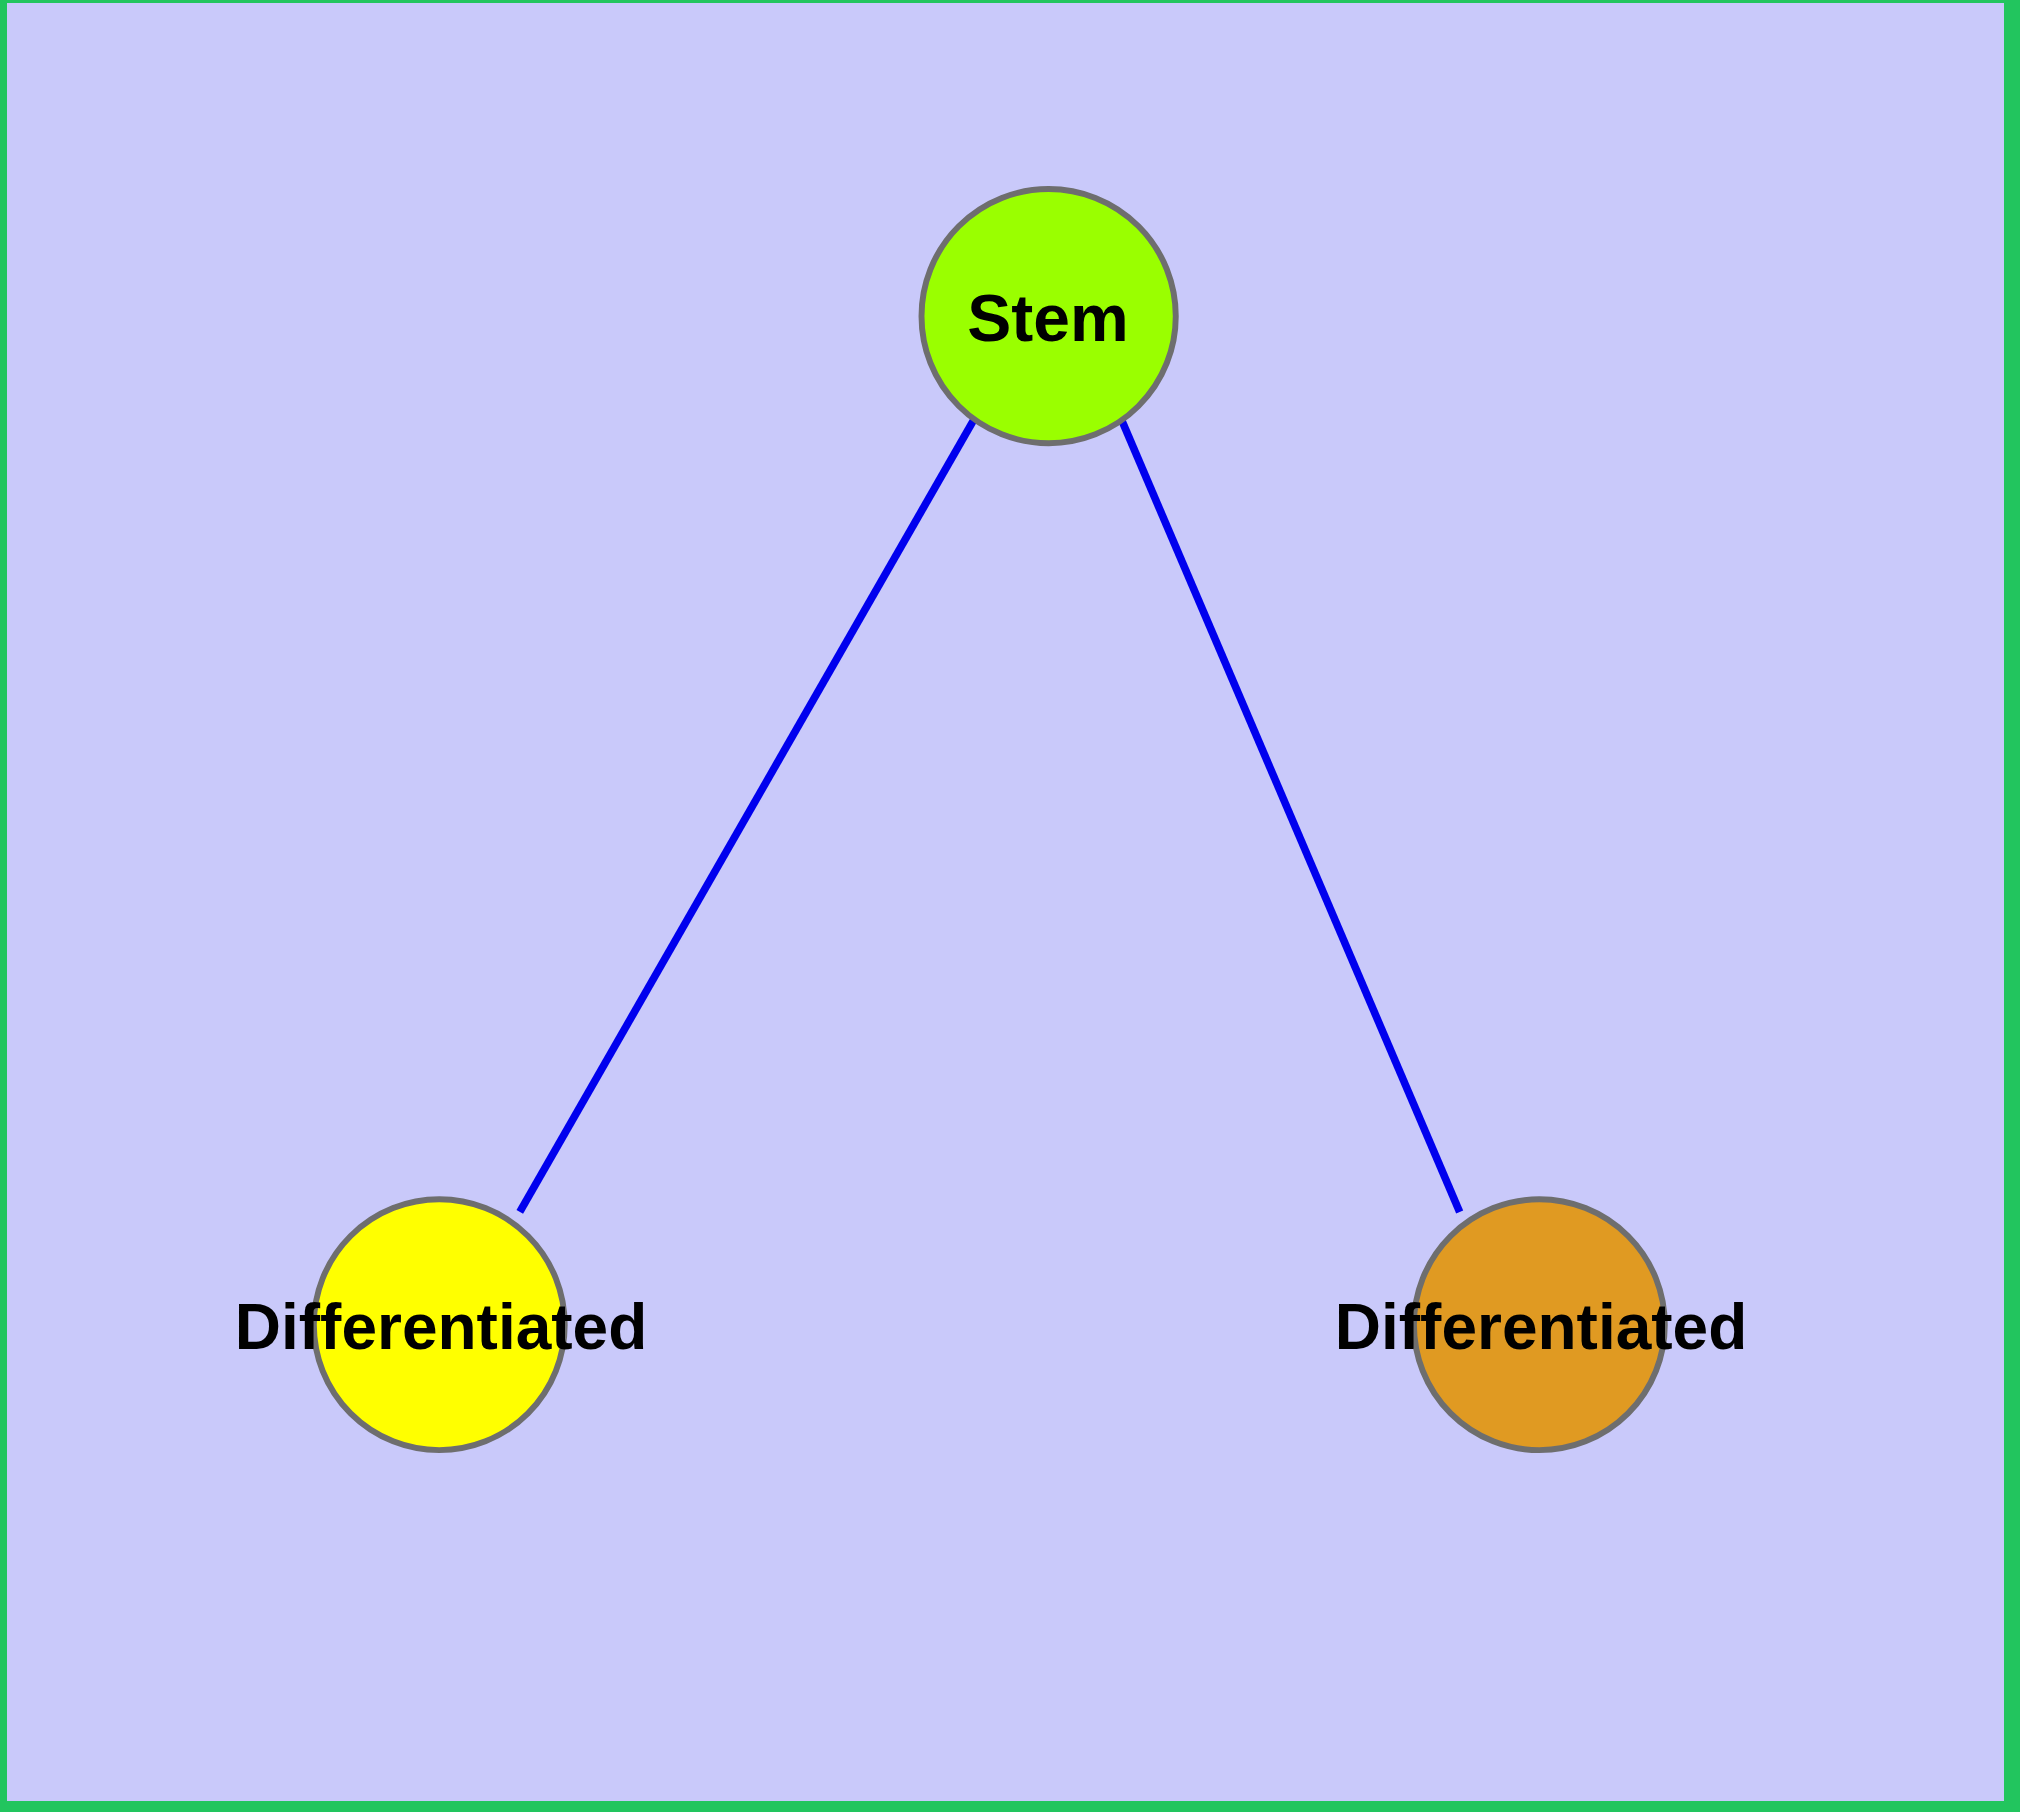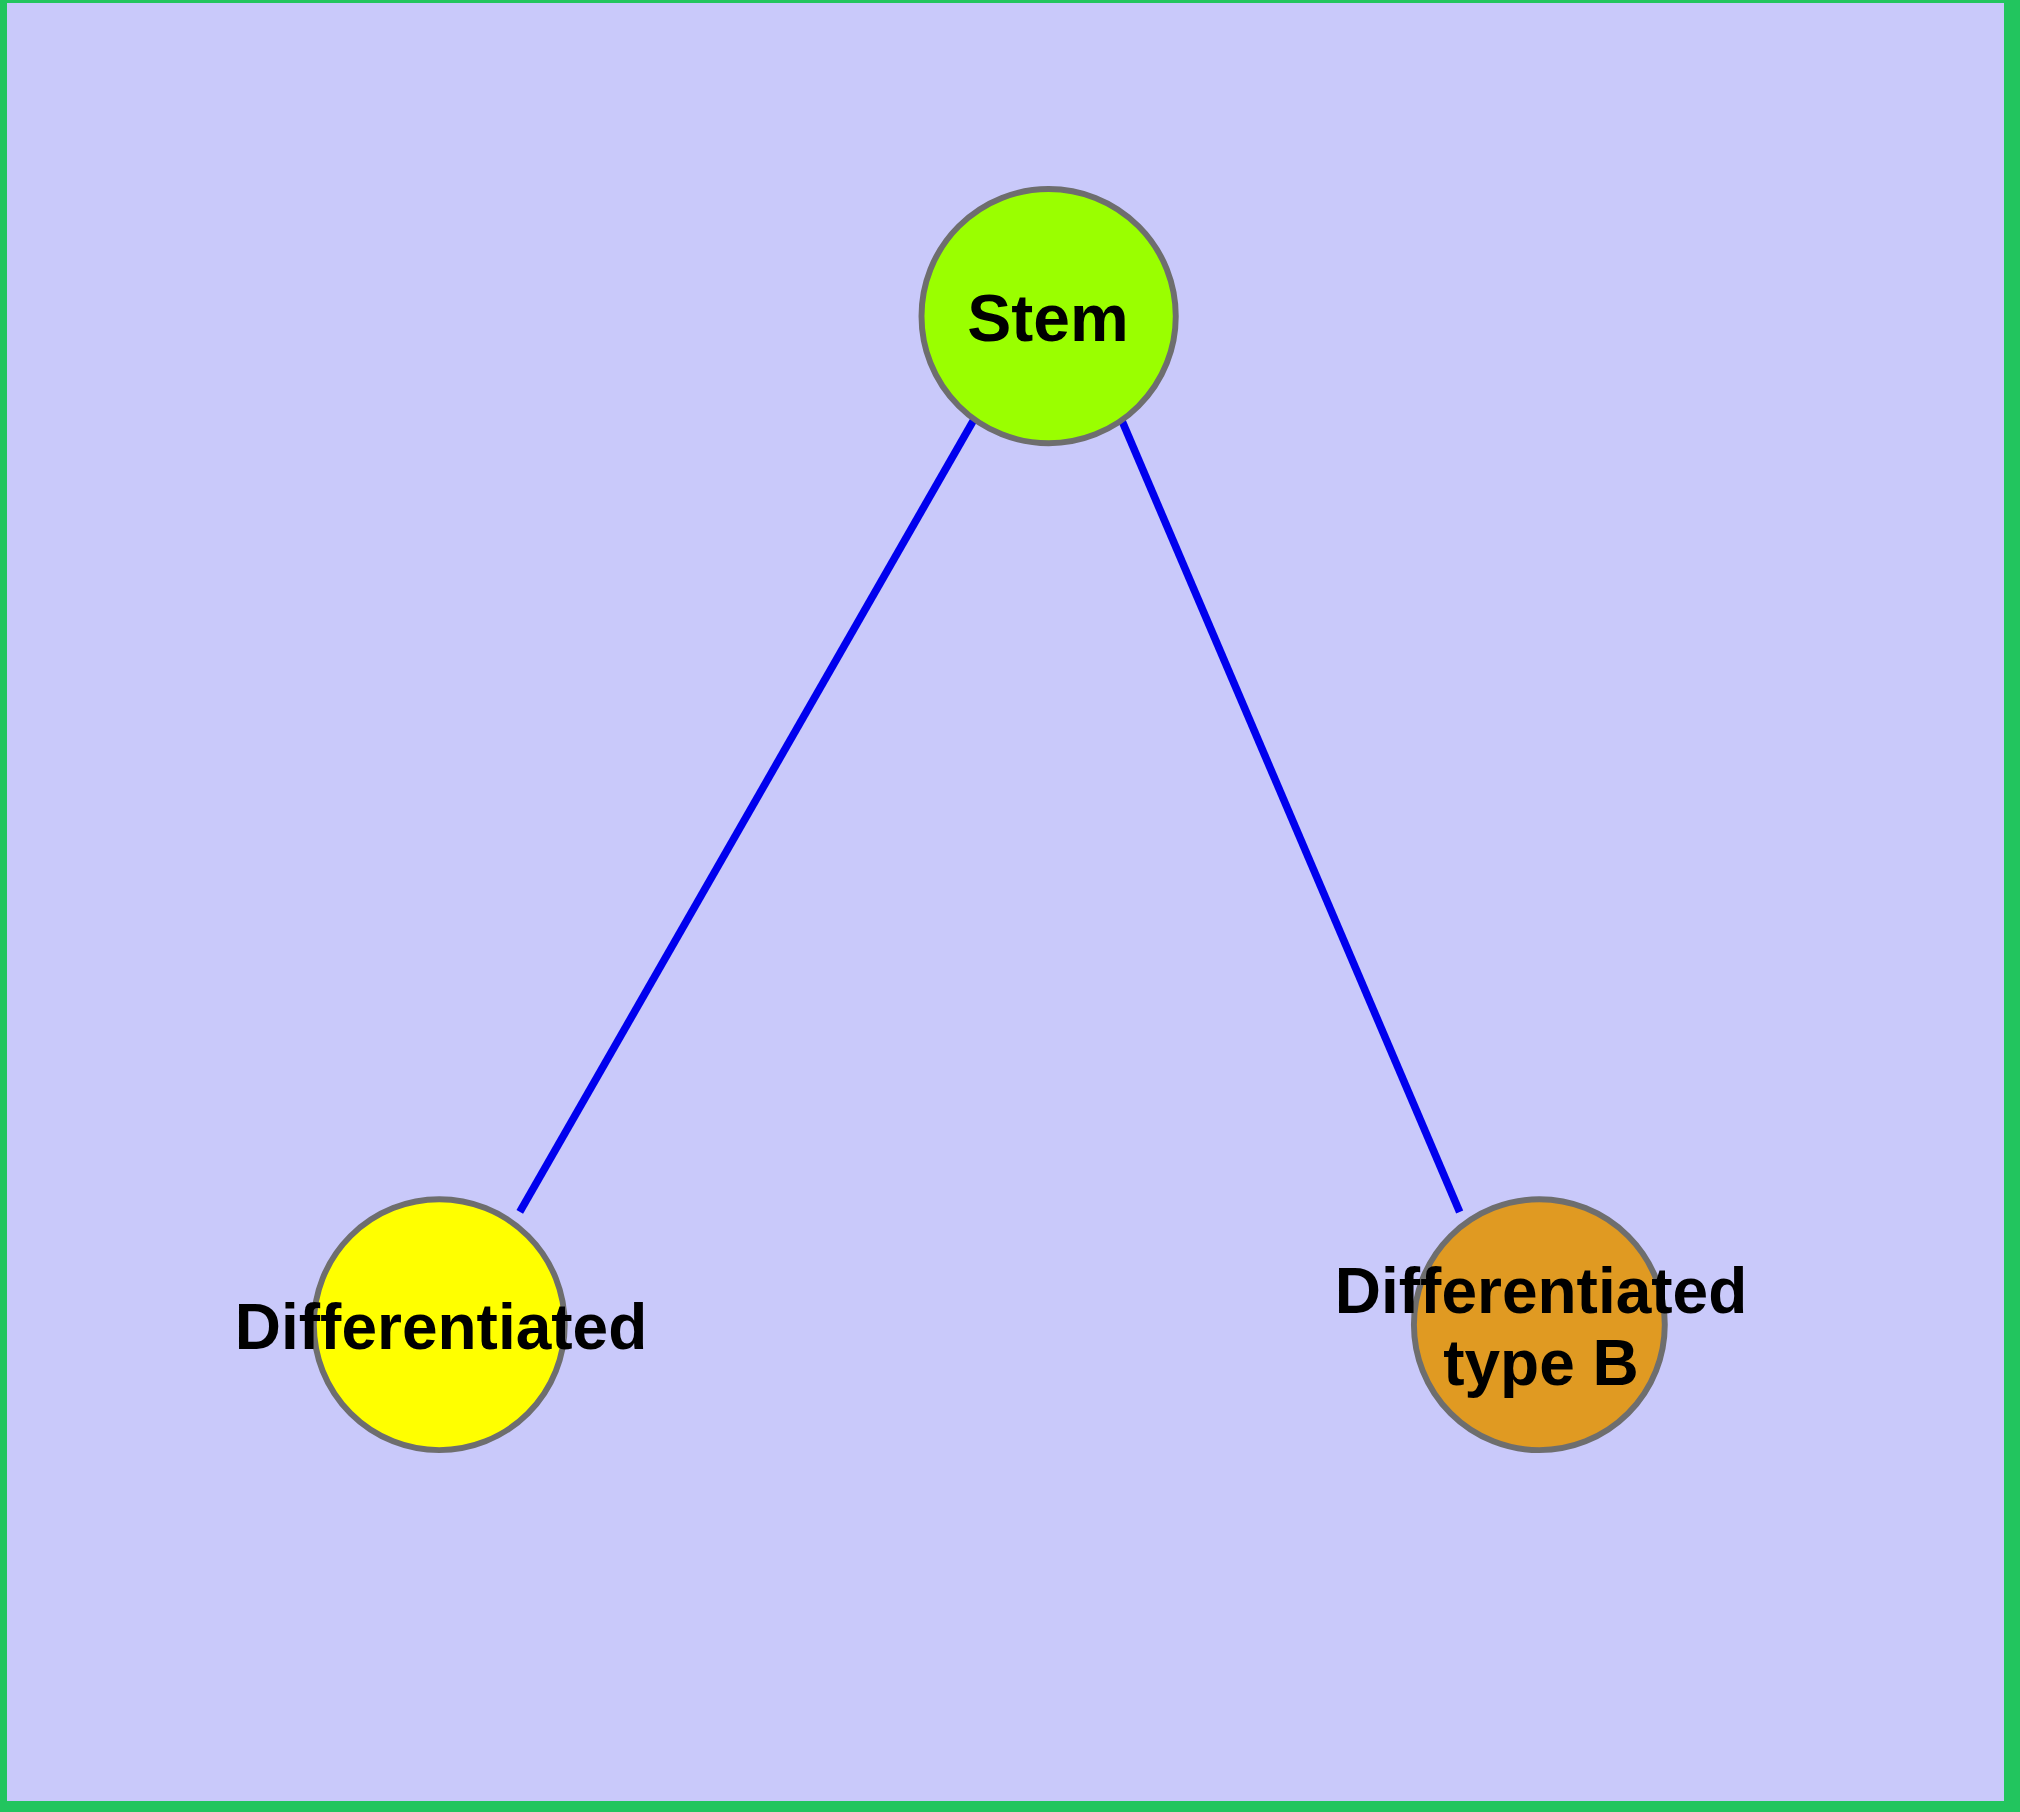--- a/index.html
+++ b/index.html
@@ -69,17 +69,16 @@
   <div class="node-label label-stem" style="left:1048px; top:319px;">
     <div>Stem</div>
   </div>
 
   <div class="node-label label-typea" style="left:441px; top:1328px;">
     <div>Differentiated</div>
   </div>
 
   <div class="node-label label-typeb" style="left:1541px; top:1328px;">
     <div>Differentiated</div>
-    <div>type B</div>
   </div>
 
 </div>
 
 
 </body></html>

